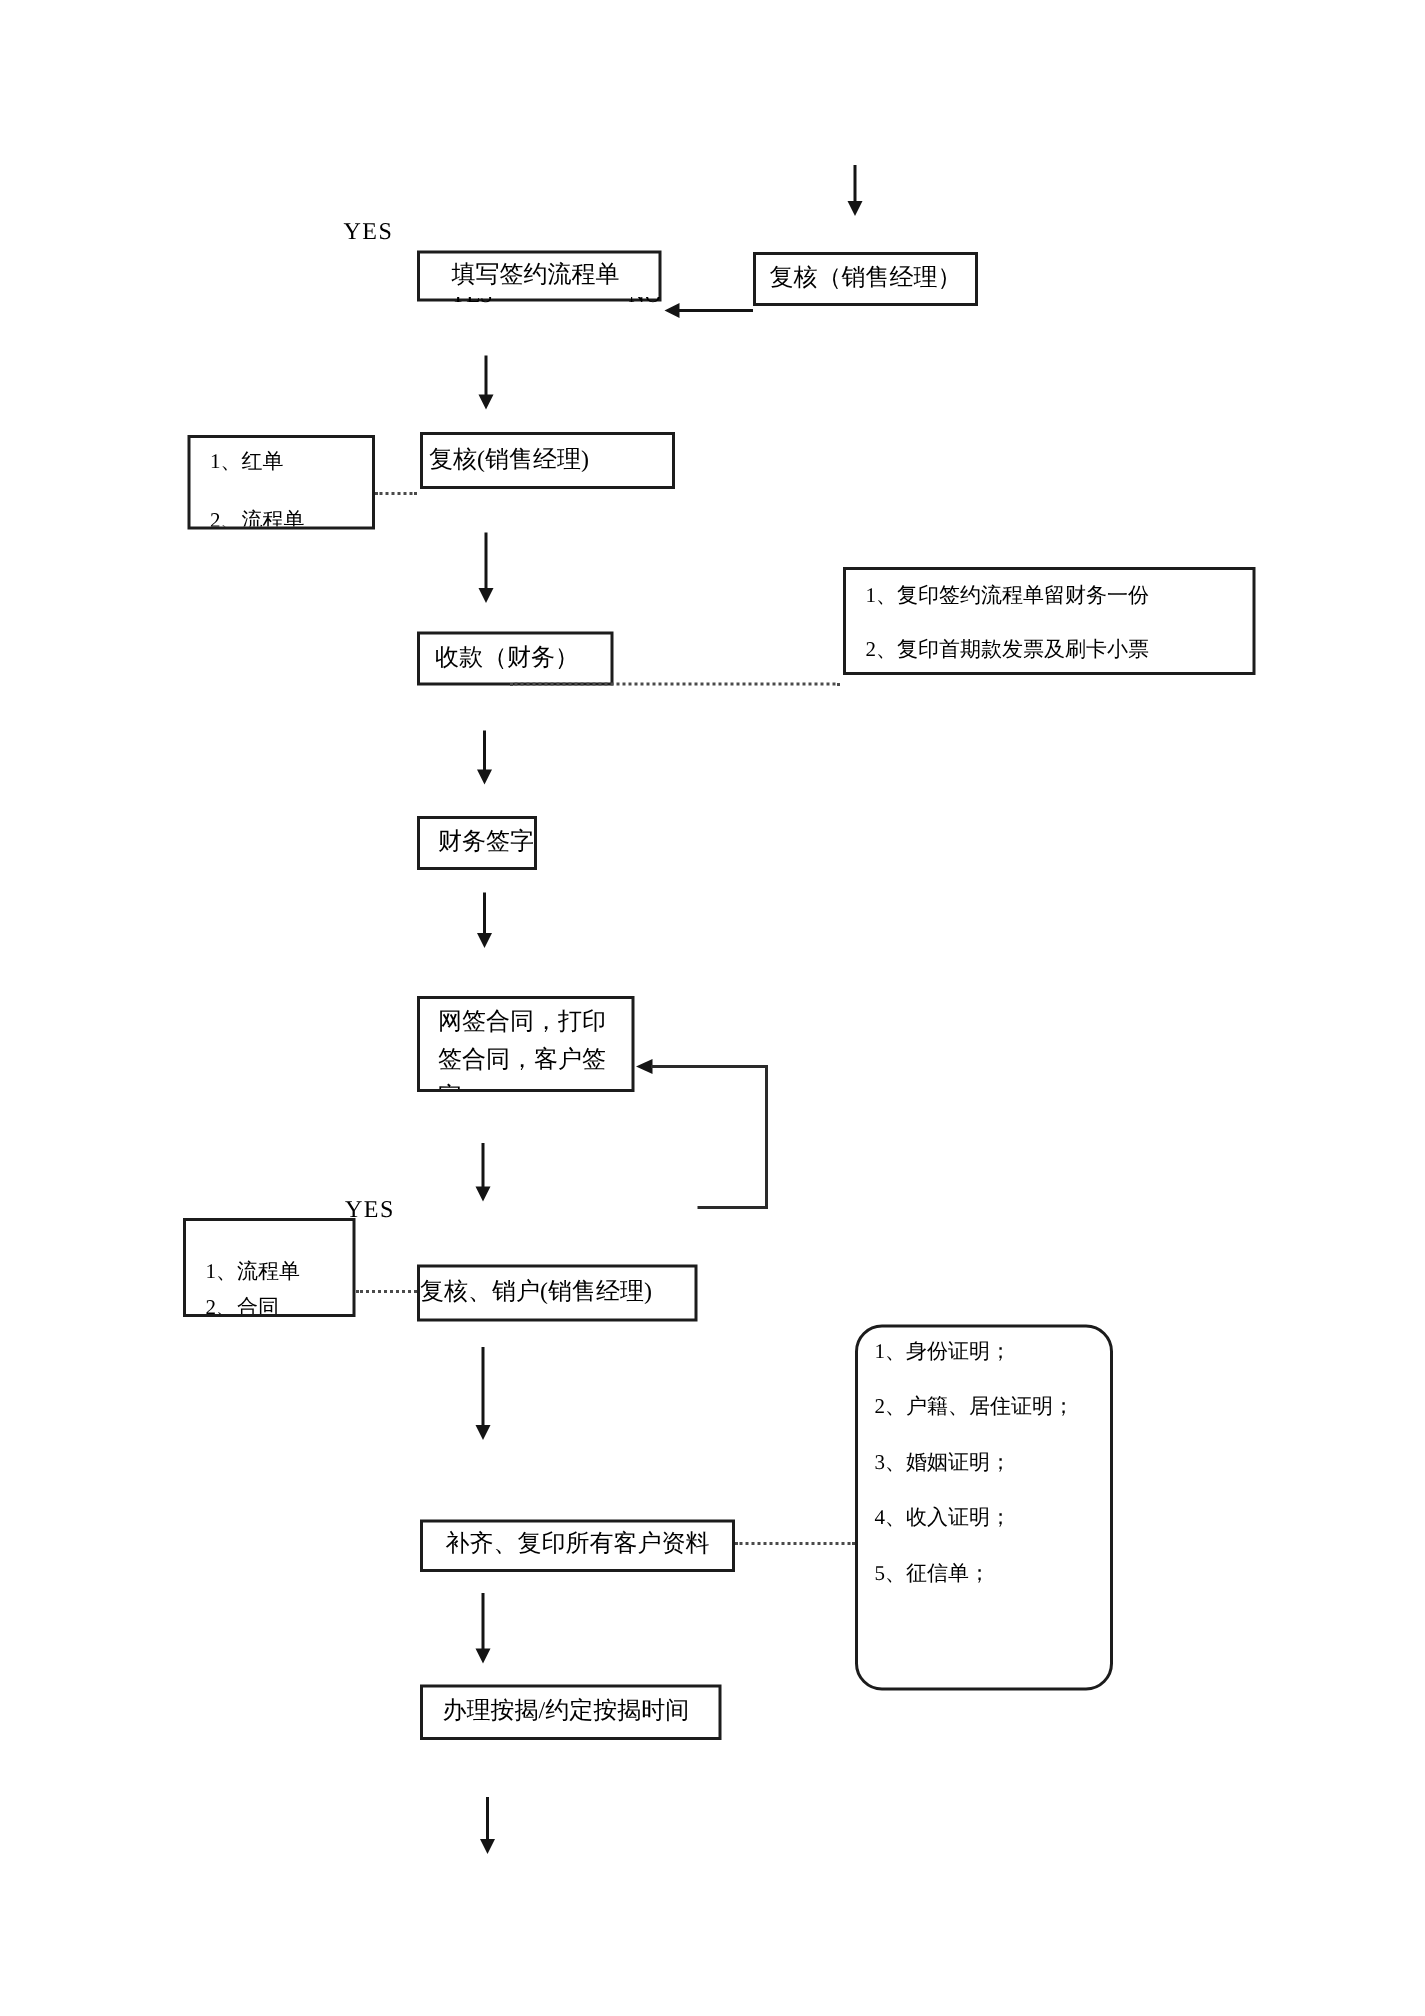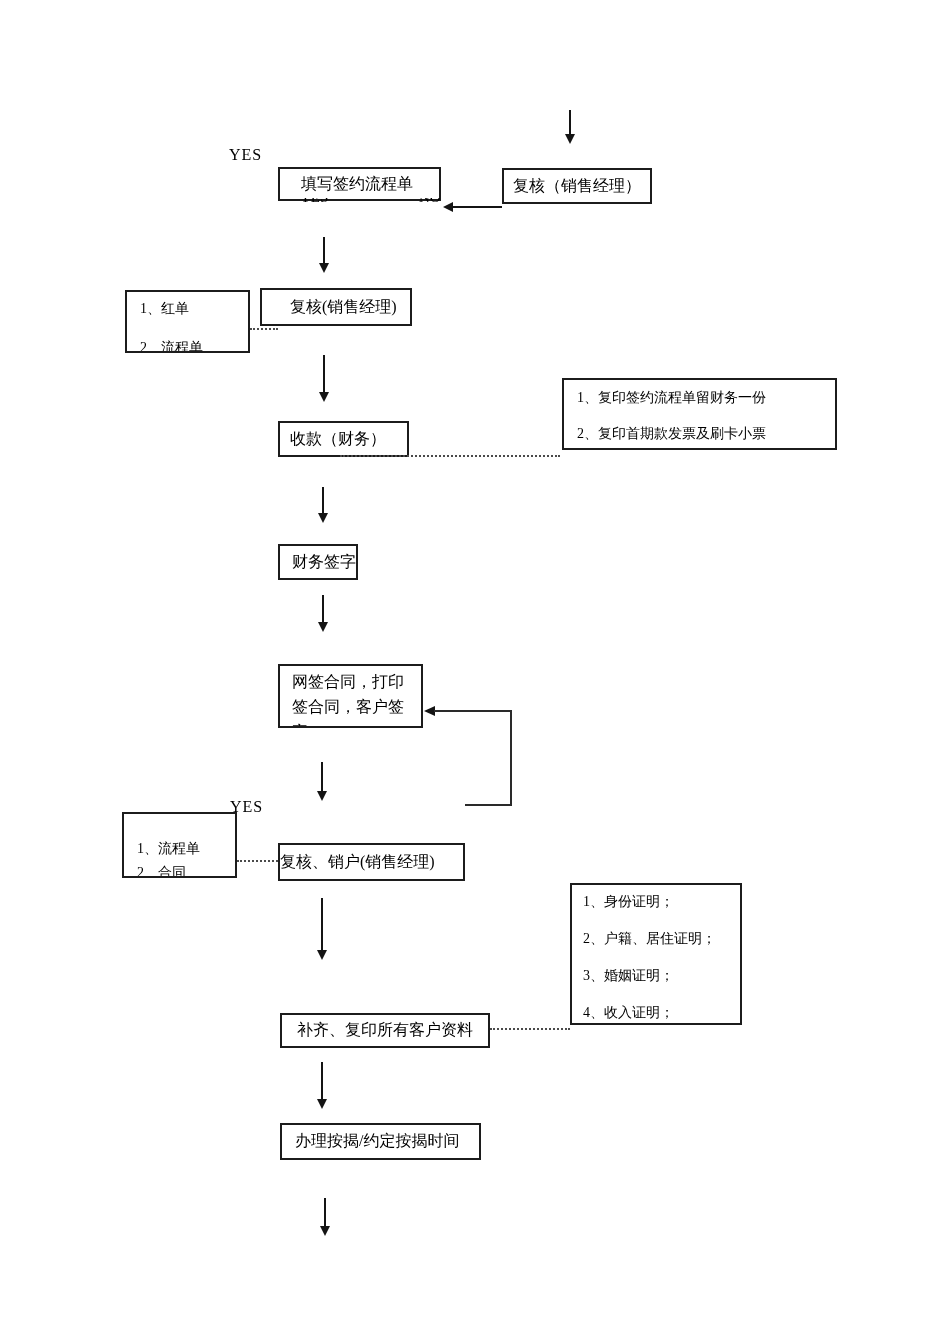--- a/index.html
+++ b/index.html
@@ -75,21 +75,21 @@
   <div class="ah-left" style="left:443px; top:202px; width:59px;"></div>
 
   <div class="av" style="left:319px; top:237px; height:36px;"></div>
 
   <div class="note" style="left:125px; top:290px; width:125px; height:63px;">
     <span class="note-item" style="top:8px;">1、红单</span>
     <span class="note-item" style="top:47px;">2、流程单</span>
   </div>
   <div class="dash" style="left:250px; top:328px; width:28px;"></div>
 
-  <div class="box" style="left:260px; top:288px; width:152px; height:38px; padding-left:28px; line-height:33px;">
+  <div class="box" style="left:280px; top:288px; width:170px; height:38px; padding-left:4px; line-height:33px;">
     <span>复核(销售经理)</span>
   </div>
 
   <div class="av" style="left:319px; top:355px; height:47px;"></div>
 
   <div class="note" style="left:562px; top:378px; width:275px; height:72px;">
     <span class="note-item" style="top:9px;">1、复印签约流程单留财务一份</span>
     <span class="note-item" style="top:45px;">2、复印首期款发票及刷卡小票</span>
   </div>
 
@@ -124,21 +124,21 @@
     <span class="note-item" style="top:50px;">2、合同</span>
   </div>
   <div class="dash" style="left:237px; top:860px; width:41px;"></div>
 
   <div class="box" style="left:278px; top:843px; width:187px; height:38px; line-height:33px;">
     <span>复核、销户(销售经理)</span>
   </div>
 
   <div class="av" style="left:317px; top:898px; height:62px;"></div>
 
-  <div class="note" style="left:570px; top:883px; width:172px; height:142px;">
+  <div class="note" style="left:570px; top:883px; width:172px; height:244px;border-radius:18px;">
     <span class="note-item" style="left:11px; top:8px;">1、身份证明；</span>
     <span class="note-item" style="left:11px; top:45px;">2、户籍、居住证明；</span>
     <span class="note-item" style="left:11px; top:82px;">3、婚姻证明；</span>
     <span class="note-item" style="left:11px; top:119px;">4、收入证明；</span>
     <span class="note-item" style="left:11px; top:156px;">5、征信单；</span>
   </div>
 
   <div class="box" style="left:280px; top:1013px; width:210px; height:35px; padding-left:15px; line-height:30px;">
     <span>补齐、复印所有客户资料</span>
   </div>

